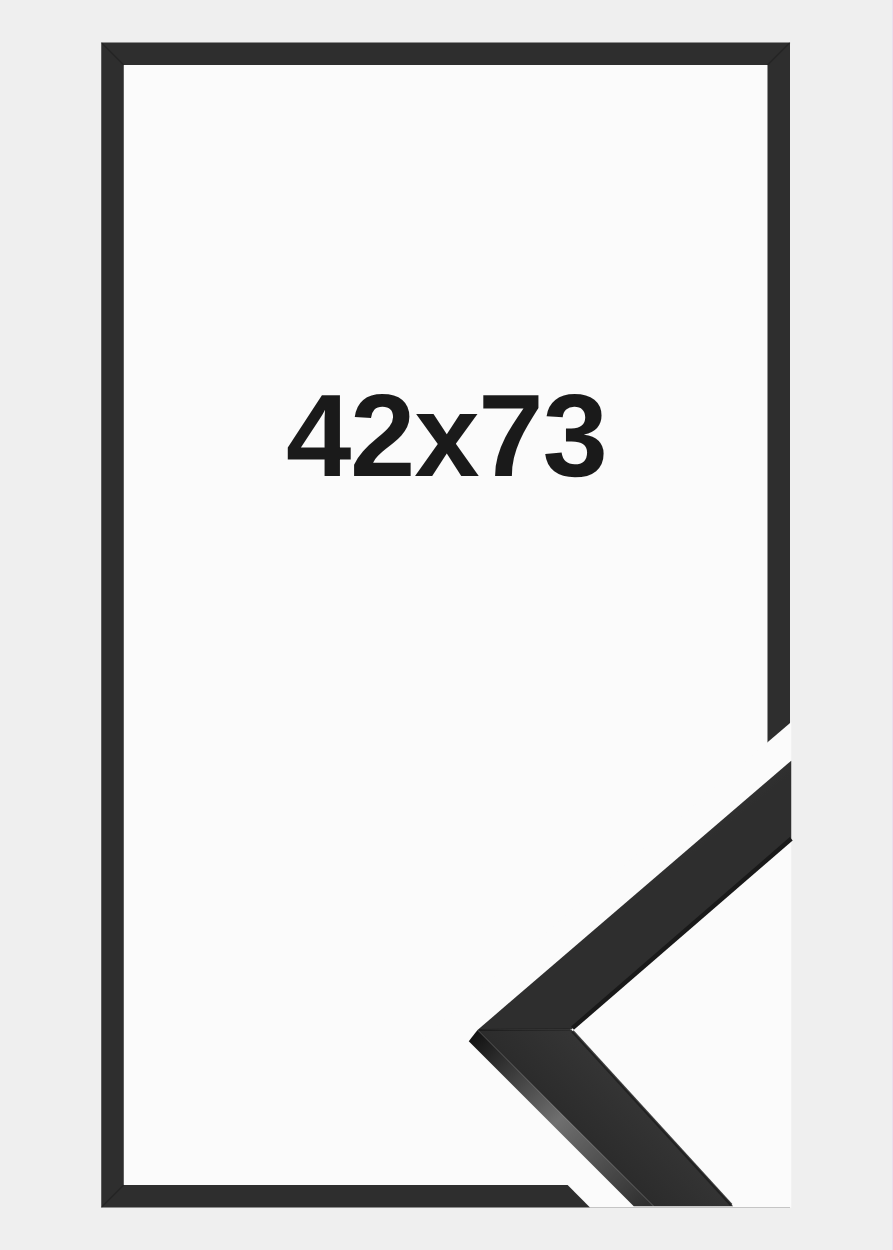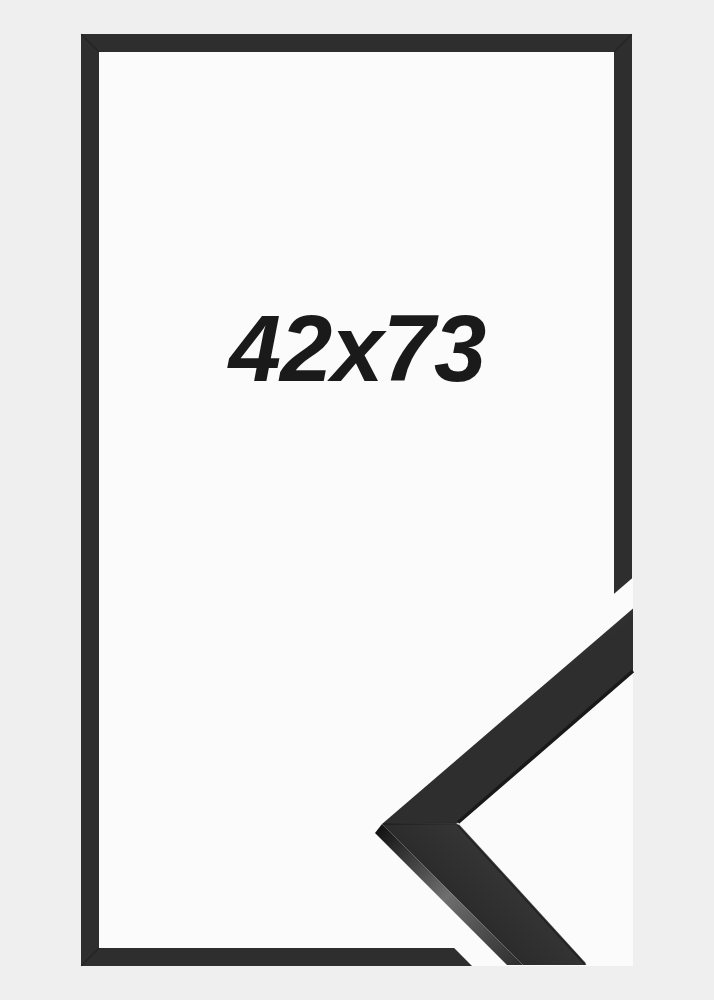--- a/index.html
+++ b/index.html
@@ -7,21 +7,20 @@
     padding: 0;
     background: #e6e6e6;
     font-family: "Liberation Sans", sans-serif;
   }
   .canvas {
     position: relative;
     width: 714px;
     height: 1000px;
     overflow: hidden;
     background: #f0abfc;
-    font-style: italic;
   }
   .canvas svg {
     display: block;
     width: 714px;
     height: 1000px;
   }
   .size-label-text {
     font-family: "Liberation Sans", "DejaVu Sans", sans-serif;
     font-weight: bold;
     font-size: 94px;

